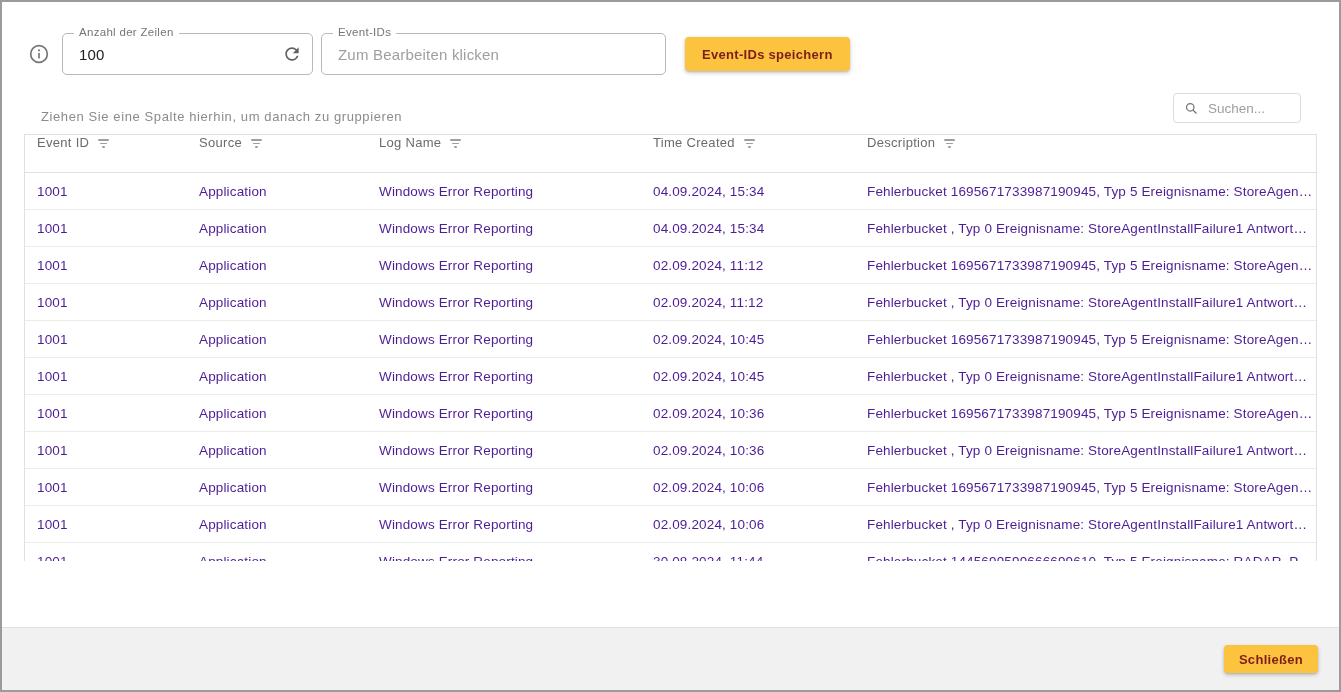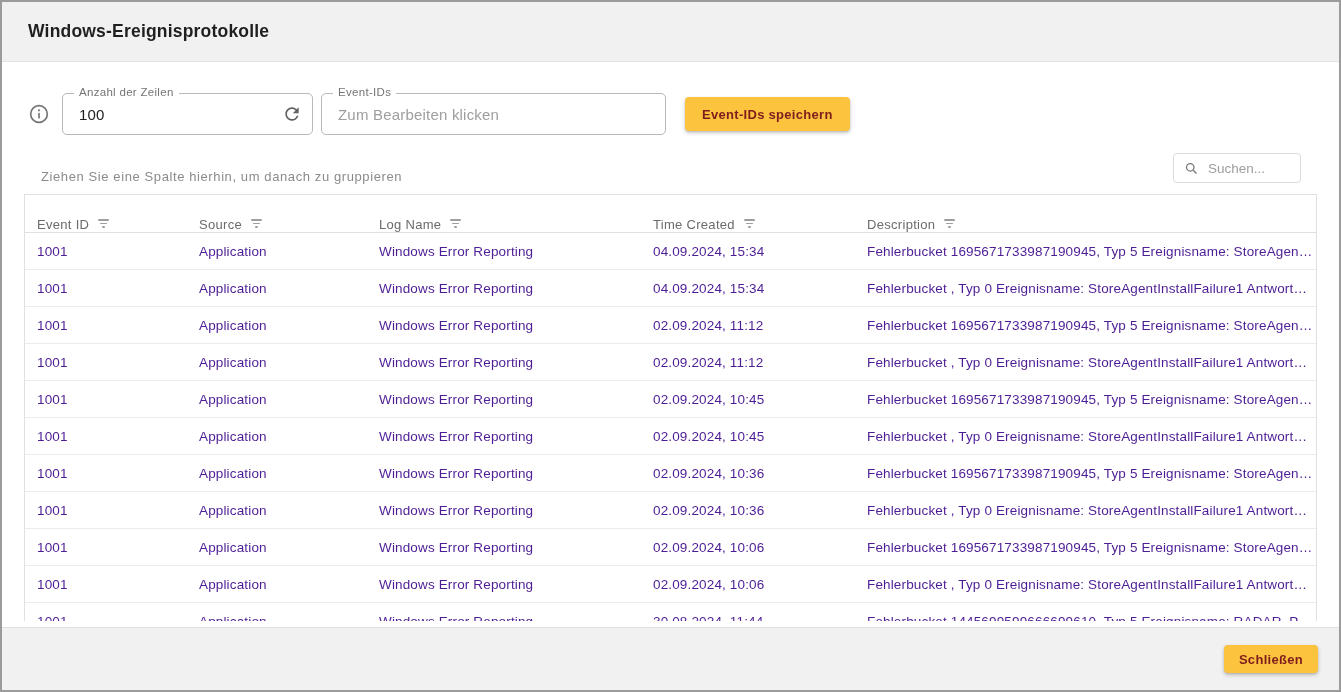--- a/index.html
+++ b/index.html
@@ -78,21 +78,21 @@
 
   
   .table-viewport { margin-top:11px; height:427px; overflow:hidden; }
   .grid-table { border:1px solid var(--border); border-bottom:none; background:#fff; }
   .thead, .tr {
     display:grid;
     grid-template-columns:162px 180px 274px 214px minmax(0,1fr);
   }
   .thead { height:38px; border-bottom:1px solid var(--border); }
   .th {
-    display:flex; align-items:flex-end; padding-left:12px;
+    display:flex; align-items:flex-start; padding-left:12px;
     font-size:13px; color:#6b6b6b; letter-spacing:.3px; cursor:pointer;
     white-space:nowrap; overflow:hidden;
   }
   .filter-icon { display:inline-flex; flex-direction:column; align-items:center; margin-left:7px; padding:3px 2px; cursor:pointer; }
   .filter-icon i { display:block; height:1.5px; background:#9e9e9e; border-radius:1px; margin:1.1px 0; }
   .filter-icon i:nth-child(1){ width:11px; }
   .filter-icon i:nth-child(2){ width:7px; }
   .filter-icon i:nth-child(3){ width:3px; }
 
   .tr { height:37px; border-bottom:1px solid #ebebeb; cursor:default; }
@@ -107,23 +107,20 @@
     flex:0 0 45px; background:var(--header-bg); border-top:1px solid #e0e0e0;
     display:flex; align-items:center; justify-content:flex-end; padding:17px 21px;
   }
   .btn-close { height:28px; padding:0 15px; }
 </style>
 </head>
 <body>
 
 <div class="window">
 
-  <div class="titlebar">
-    <h1>Windows-Ereignisprotokolle</h1>
-  </div>
 
   <div class="content">
 
     <div class="controls-row">
       <span class="info-btn">
         <svg viewBox="0 0 24 24" width="20" height="20">
           <circle cx="12" cy="12" r="10" fill="none" stroke="#757575" stroke-width="2"></circle>
           <circle cx="12" cy="7.6" r="1.25" fill="#757575"></circle>
           <rect x="11" y="10.4" width="2" height="7" rx="1" fill="#757575"></rect>
         </svg>

